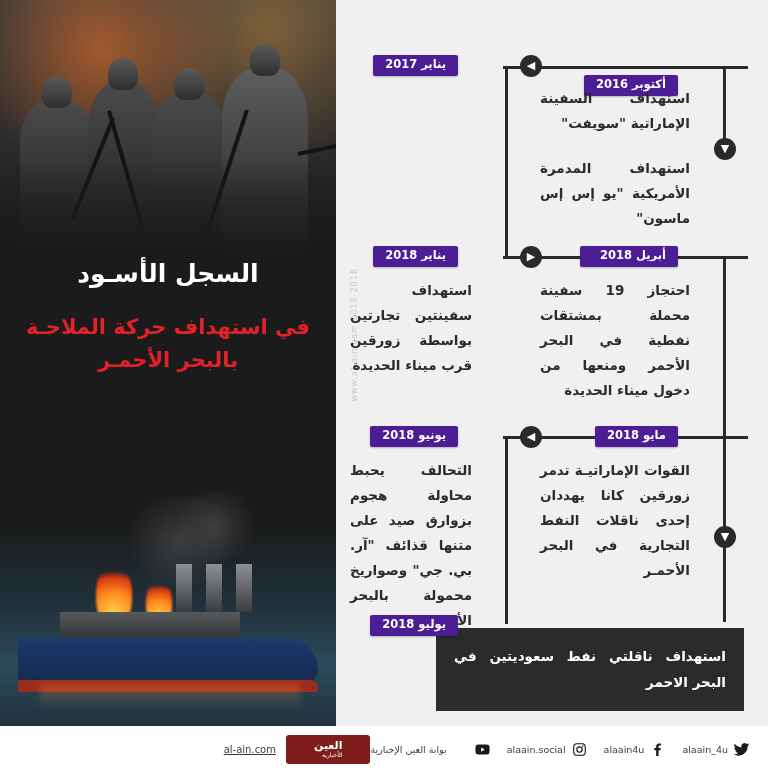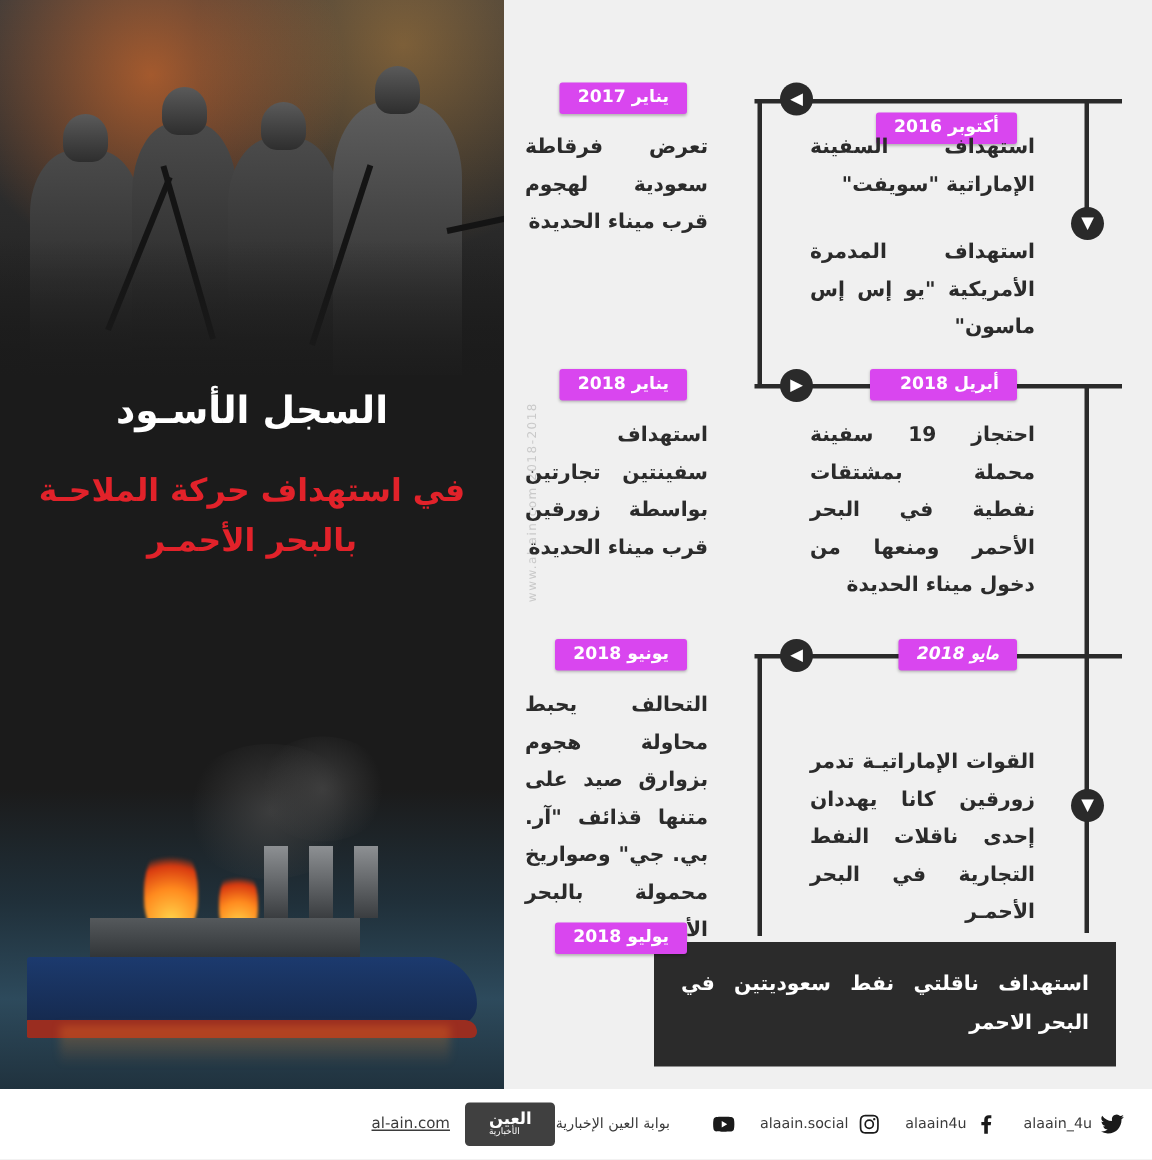--- a/index.html
+++ b/index.html
@@ -37,21 +37,21 @@
     letter-spacing: 1px;
     writing-mode: vertical-rl;
     transform: rotate(180deg);
     white-space: nowrap;
     font-family: "DejaVu Sans", sans-serif;
   }
 
   
   .chip {
     position: absolute;
-    background: #d946ef;
+    background: #4c1d95;
     color: #fff;
     font-size: 11.5px;
     font-weight: bold;
     padding: 4px 12px 5px;
     border-radius: 2px;
     white-space: nowrap;
     line-height: 1;
     box-shadow: 0 1px 2px rgba(0,0,0,.25);
   }
 
@@ -248,27 +248,27 @@
     margin-right: 22px;
   }
   .footer-right {
     margin-left: 14px;
     display: flex;
     align-items: center;
     gap: 10px;
   }
   .site-url { font-size: 10px; color: #3b3b3b; text-decoration: underline; }
   .logo {
-    background: #404040;
+    background: #7f1d1d;
     color: #fff;
     font-size: 11px;
     font-weight: bold;
-    padding: 5px 16px 6px;
+    padding: 5px 28px 6px;
     border-radius: 3px;
-    text-align: left;
+    text-align: right;
     line-height: 1.05;
     direction: rtl;
   }
   .logo small { display: block; font-size: 6px; font-weight: normal; letter-spacing: .5px; }
 </style>
 </head>
 <body>
 
 <div class="page">
 
@@ -320,32 +320,31 @@
     <div class="line" style="right:260px; top:436px; width:3px; height:188px;"></div>
     <div class="line" style="right:42px; top:436px; width:3px; height:186px;"></div>
 
     <div class="chip" style="right:90px; top:55px;margin-top:20px;">أكتوبر 2016</div>
     <div class="arrow" style="right:226px; top:55px;">◀</div>
     <div class="entry" style="right:78px; top:86px; width:150px;">استهداف السفينة الإماراتية "سويفت"</div>
     <div class="entry" style="right:78px; top:148px; width:150px;">استهداف المدمرة الأمريكية "يو إس إس ماسون"</div>
 
     <div class="chip" style="right:310px; top:55px;">يناير 2017</div>
     <div class="arrow" style="right:32px; top:138px;">▼</div>
-    <div class="entry" style="right:296px; top:86px; width:122px;">تعرض فرقاطة سعودية لهجوم قرب ميناء الحديدة</div>
 
     <div class="chip" style="right:90px; top:246px;padding-left:20px;">أبريل 2018</div>
     <div class="arrow" style="right:226px; top:246px;">▶</div>
     <div class="entry" style="right:78px; top:278px; width:150px;">احتجاز 19 سفينة محملة بمشتقات نفطية في البحر الأحمر ومنعها من دخول ميناء الحديدة</div>
 
     <div class="chip" style="right:310px; top:246px;margin-left:16px;">يناير 2018</div>
     <div class="entry" style="right:296px; top:278px; width:122px;">استهداف سفينتين تجارتين بواسطة زورقين قرب ميناء الحديدة</div>
 
-    <div class="chip" style="right:90px; top:426px;font-style:italic;">مايو 2018</div>
+    <div class="chip" style="right:90px; top:426px;">مايو 2018</div>
     <div class="arrow" style="right:226px; top:426px;">◀</div>
-    <div class="entry" style="right:78px; top:458px; width:150px;margin-top:38px;">القوات الإماراتيـة تدمر زورقين كانا يهددان إحدى ناقلات النفط التجارية في البحر الأحمـر</div>
+    <div class="entry" style="right:78px; top:458px; width:150px;">القوات الإماراتيـة تدمر زورقين كانا يهددان إحدى ناقلات النفط التجارية في البحر الأحمـر</div>
 
     <div class="chip" style="right:310px; top:426px;">يونيو 2018</div>
     <div class="arrow" style="right:32px; top:526px;">▼</div>
     <div class="entry" style="right:296px; top:458px; width:122px;">التحالف يحبط محاولة هجوم بزوارق صيد على متنها قذائف "آر. بي. جي" وصواريخ محمولة بالبحر الأحمـر</div>
 
     <div class="chip" style="right:310px; top:615px; z-index:3;">يوليو 2018</div>
     <div class="dark-box" style="right:24px; top:628px; width:308px;">استهداف ناقلتي نفط سعوديتين في البحر الاحمر</div>
   </div>
 
   <div class="footer">

